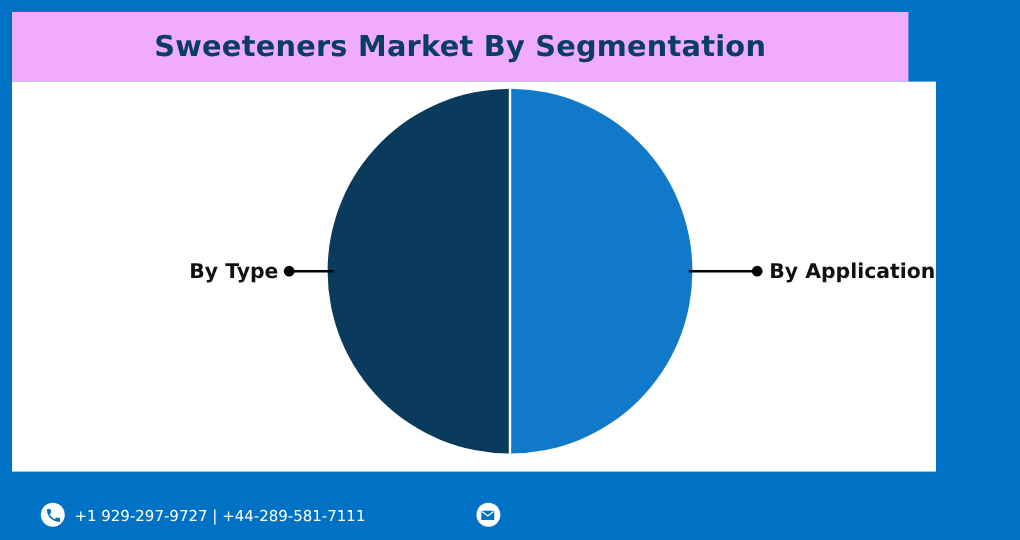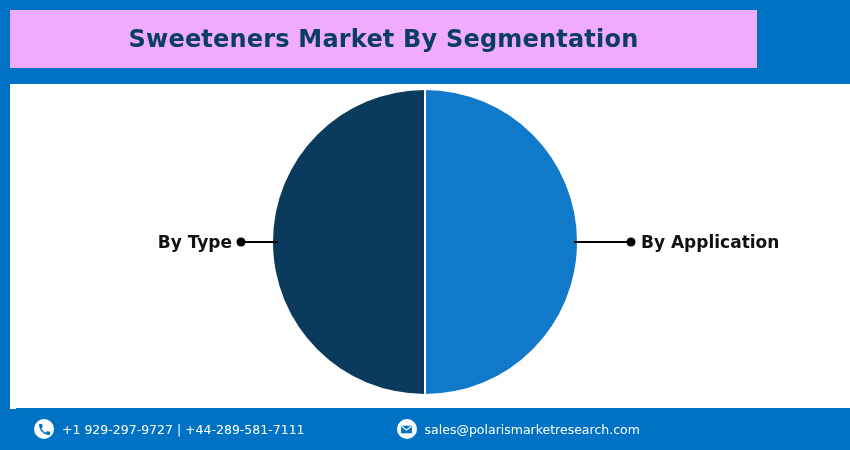--- a/index.html
+++ b/index.html
@@ -35,22 +35,22 @@
   .title-text {
     color: #0a3d62;
     font-size: 24px;
     font-weight: bold;
     letter-spacing: 0.2px;
     font-family: "DejaVu Sans", sans-serif;
   }
   .chart-area {
     position: absolute;
     left: 10px;
-    top: 84px;
-    width: 840px;
+    top: 68px;
+    width: 770px;
     height: 325px;
     background: #ffffff;
     overflow: hidden;
   }
   .footer {
     position: absolute;
     left: 0;
     bottom: 0;
     width: 850px;
     height: 42px;
@@ -128,19 +128,18 @@
       <span>+1 929-297-9727 | +44-289-581-7111</span>
     </div>
 
     <div class="footer-item footer-email">
       <span class="circle-icon">
         <svg width="13" height="13" viewBox="0 0 24 24">
           <path fill="#0072C6" d="M2 5h20v14H2z"></path>
           <path fill="none" stroke="#ffffff" stroke-width="2" d="M3 6l9 7 9-7"></path>
         </svg>
       </span>
-      <span>sales@polarismarketresearch.com</span>
     </div>
 
 
   </div>
 
 </div>
 
 </body></html>

